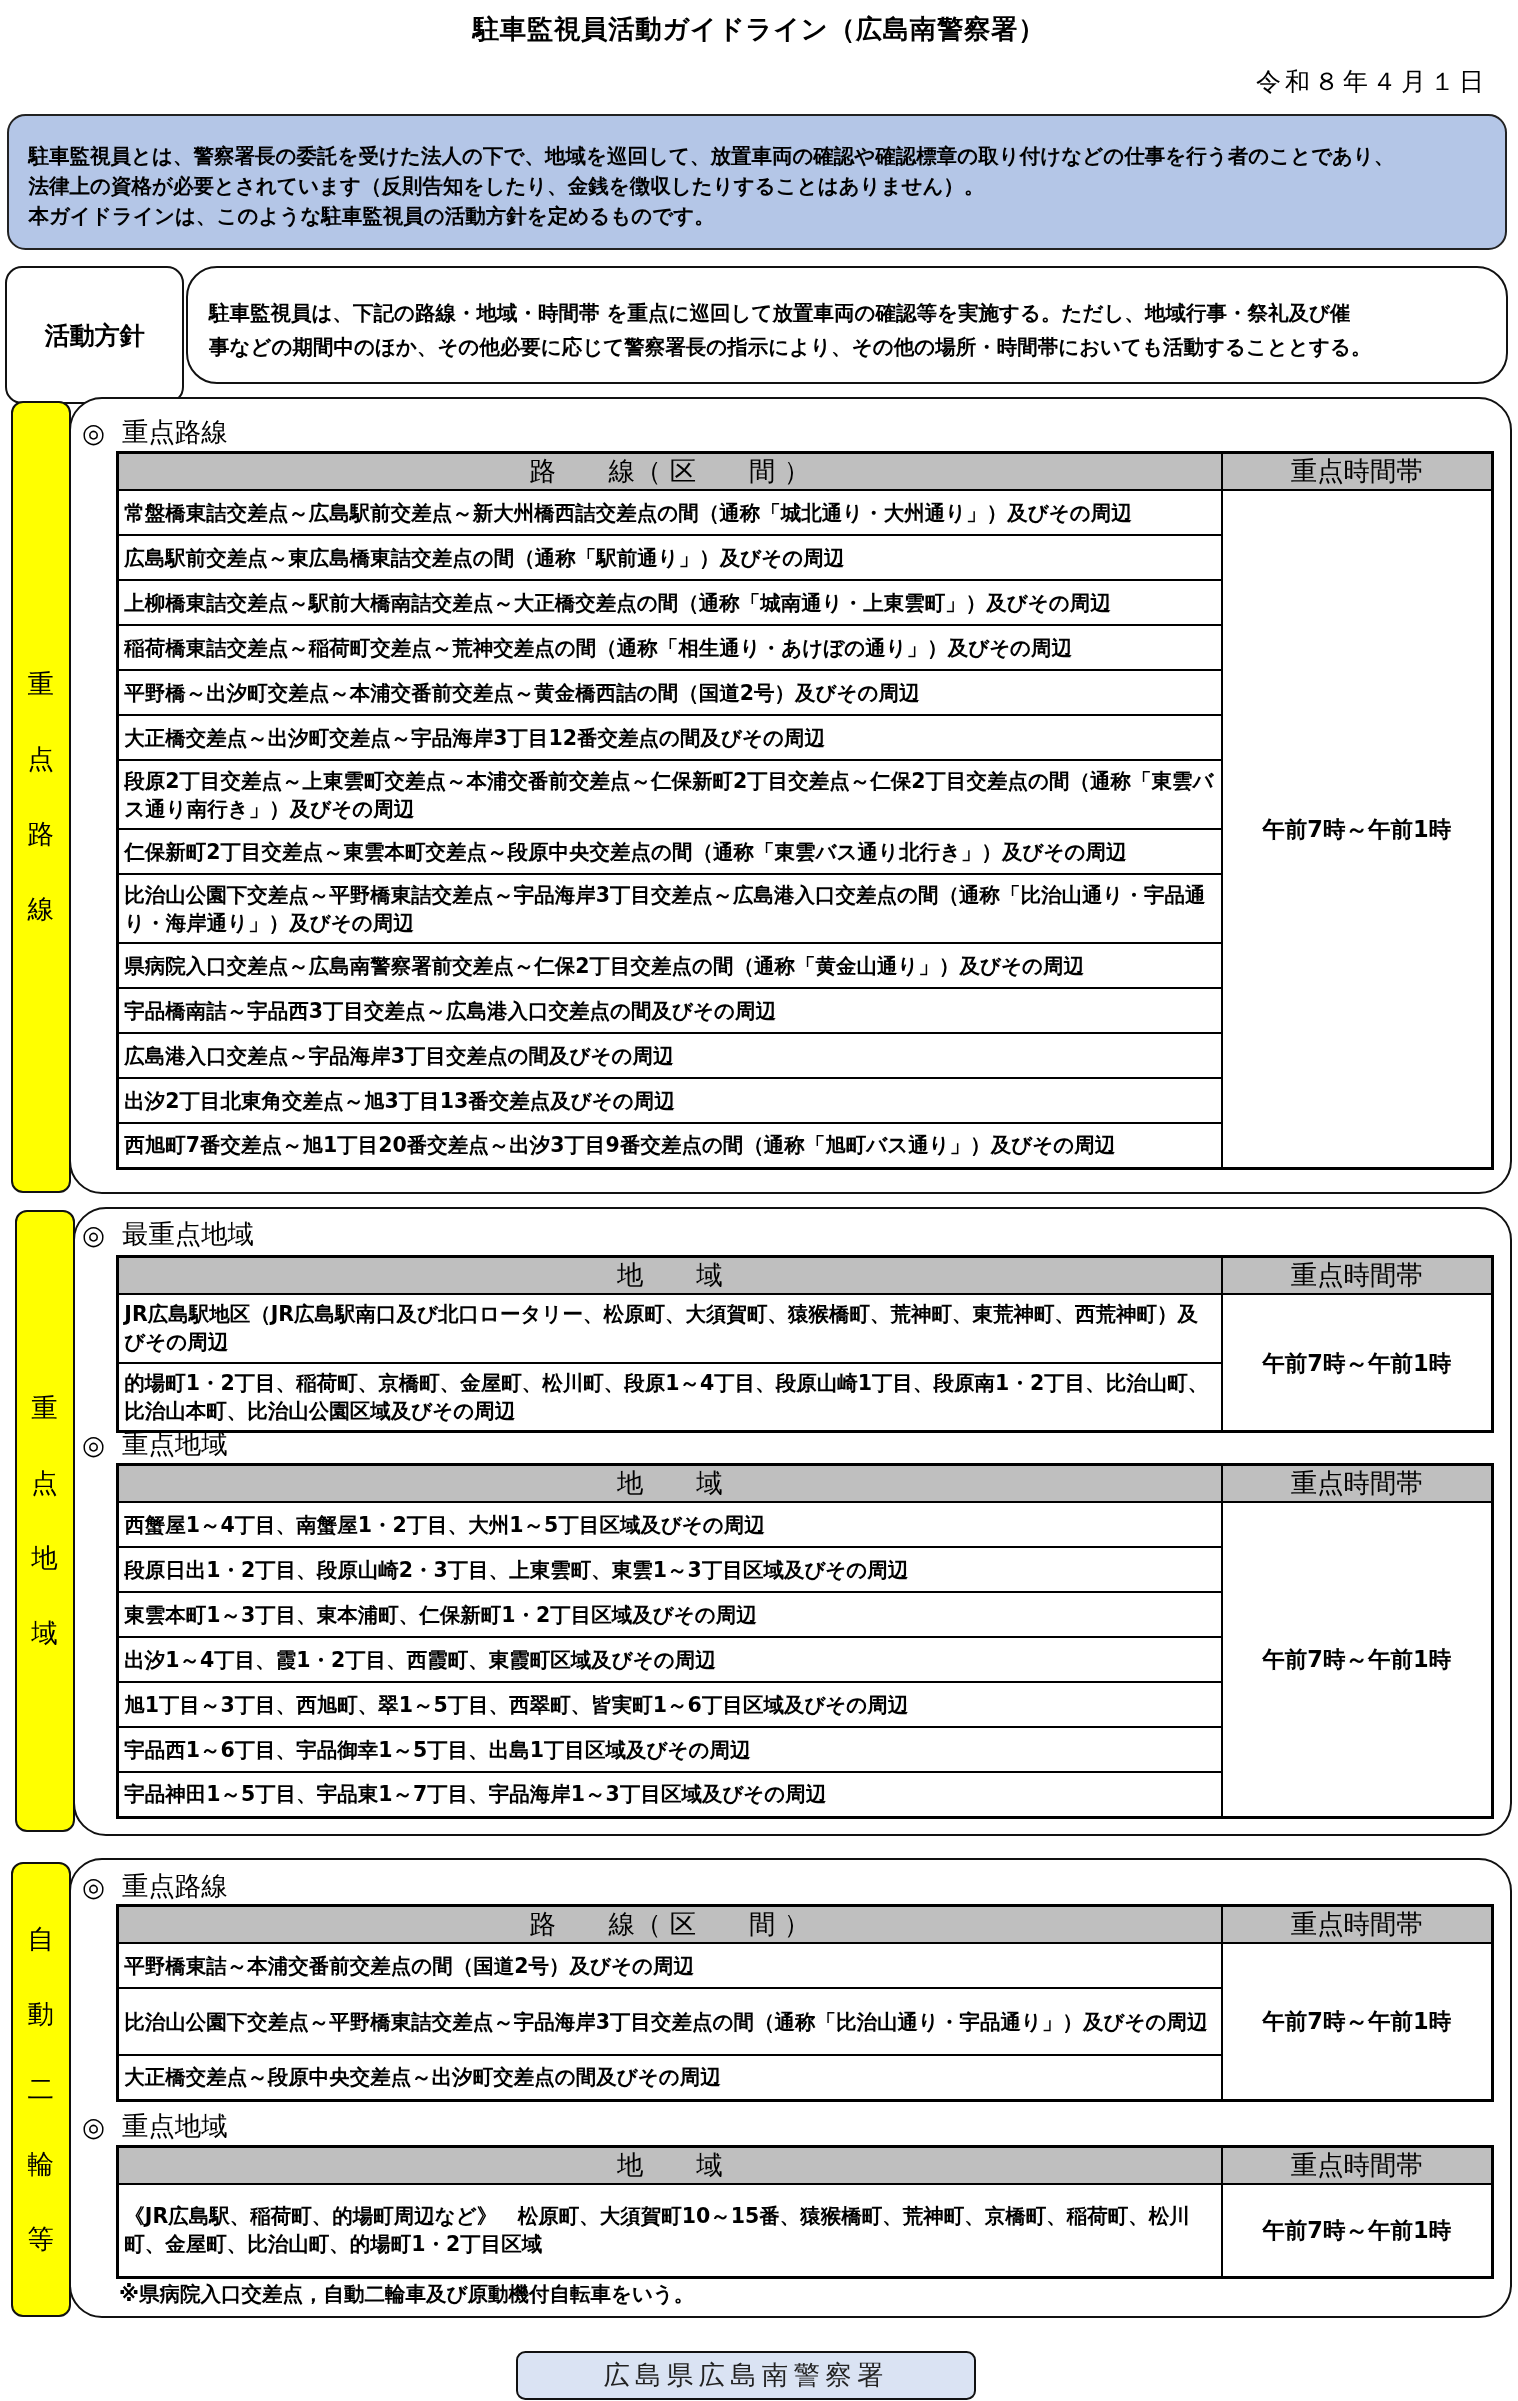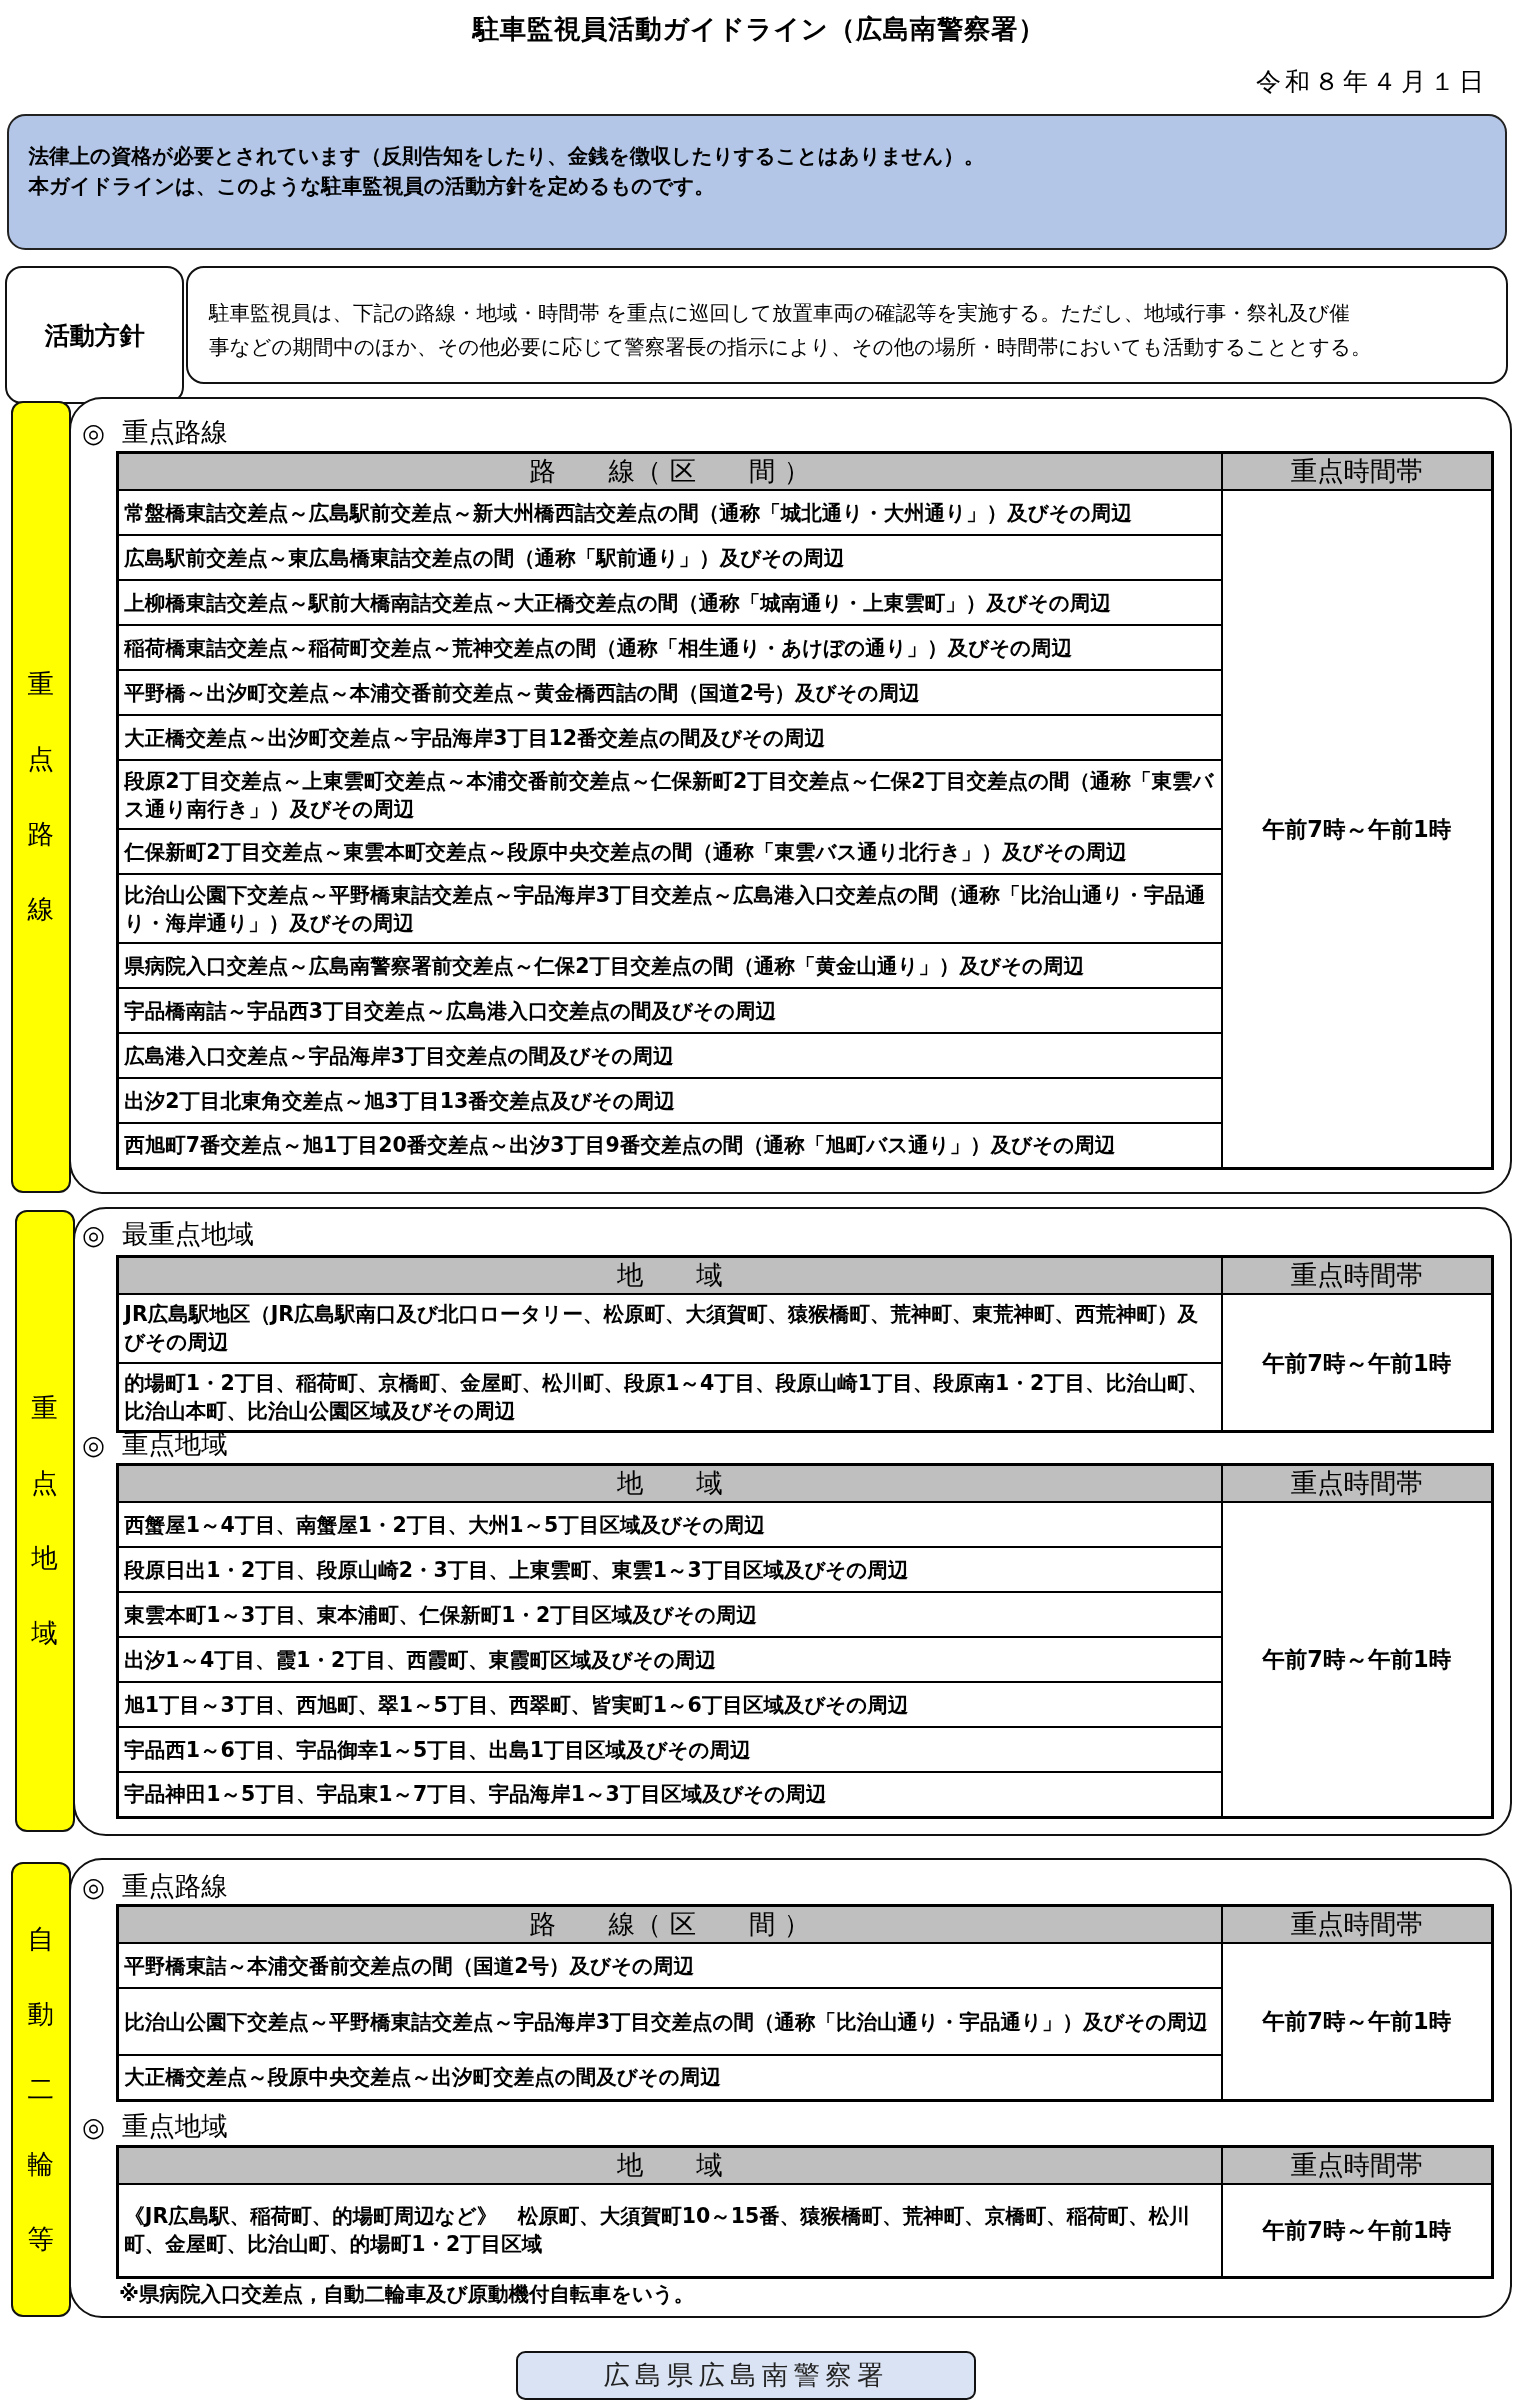--- a/index.html
+++ b/index.html
@@ -5,22 +5,22 @@
   html, body { margin:0; padding:0; background:#ffffff; }
   body { width:1518px; height:2401px; position:relative; overflow:hidden;
          font-family:"DejaVu Sans","Liberation Sans",sans-serif; color:#000; }
   .abs { position:absolute; }
   .title { left:0; width:1518px; top:12px; text-align:center; font-size:26.4px; font-weight:bold; letter-spacing:0.7px; }
   .date { right:30px; top:65px; font-size:25px; letter-spacing:4px; }
   .intro { left:6.6px; top:114px; width:1500px; height:136px; background:#b4c6e7; border:2px solid #222;
            border-radius:18.5px; box-sizing:border-box; padding:25px 20px 0 20px; font-size:20.5px; font-weight:bold; line-height:30px; }
   .policy-label { left:5.3px; top:266px; width:179px; height:138px; border:2.6px solid #111; border-radius:17px;
            box-sizing:border-box; display:flex; align-items:center; justify-content:center; font-size:25px; font-weight:bold; }
-  .policy-text { left:186px; top:266px; width:1322px; height:118px; border:2.6px solid #111; border-radius:18px;
-           box-sizing:border-box; padding:28px 16px 0 21px; font-size:20.5px; font-weight:normal; line-height:34px; }
+  .policy-text { left:186px; top:266px; width:1322px; height:118px; border:2.6px solid #111; border-radius:31px;
+           box-sizing:border-box; padding:28px 16px 0 21px; font-size:20.5px; font-weight:bold; line-height:34px; }
   .side-label { background:#ffff00; border:2.6px solid #111; border-radius:12px; box-sizing:border-box;
            display:flex; flex-direction:column; align-items:center; justify-content:center; font-size:26.4px; color:#000; }
   .side-label span { display:block; margin:20px 0; }
   .section-frame { border:2.6px solid #111; border-left-width:2px; border-radius:33px; box-sizing:border-box; background:#fff; }
   .heading { font-size:26.4px; font-weight:normal; display:flex; align-items:center; }
   .heading .mark { font-size:26.4px; margin-right:17px; }
   table.gt { position:absolute; border-collapse:collapse; table-layout:fixed; border:3.3px solid #000; }
   table.gt th { background:#bfbfbf; font-weight:normal; font-size:26.4px; border:2.6px solid #000; height:34px; padding:0; }
   table.gt td { border:2.6px solid #000; font-size:20.5px; font-weight:bold; padding:5.3px 5.3px; line-height:28px; vertical-align:middle; }
   table.gt td.time { text-align:center; font-size:22.5px; font-weight:bold; border-left:2.6px solid #000; }
@@ -28,20 +28,21 @@
   .footer { left:516px; top:2351px; width:460px; height:49px; background:#dae3f3; border:2.6px solid #111; border-radius:9.3px;
            box-sizing:border-box; display:flex; align-items:center; justify-content:center; font-size:26.4px; letter-spacing:5.3px; color:#222; }
 </style>
 </head>
 <body>
 
 <div class="abs title">駐車監視員活動ガイドライン（広島南警察署）</div>
 <div class="abs date">令和８年４月１日</div>
 
 <div class="abs intro">
+  <div>駐車監視員とは、警察署長の委託を受けた法人の下で、地域を巡回して、放置車両の確認や確認標章の取り付けなどの仕事を行う者のことであり、</div>
   <div>法律上の資格が必要とされています（反則告知をしたり、金銭を徴収したりすることはありません）。</div>
   <div>本ガイドラインは、このような駐車監視員の活動方針を定めるものです。</div>
 </div>
 
 <div class="abs policy-label">活動方針</div>
 <div class="abs policy-text">
   <div>駐車監視員は、下記の路線・地域・時間帯 を重点に巡回して放置車両の確認等を実施する。ただし、地域行事・祭礼及び催</div>
   <div>事などの期間中のほか、その他必要に応じて警察署長の指示により、その他の場所・時間帯においても活動することとする。</div>
 </div>
 

